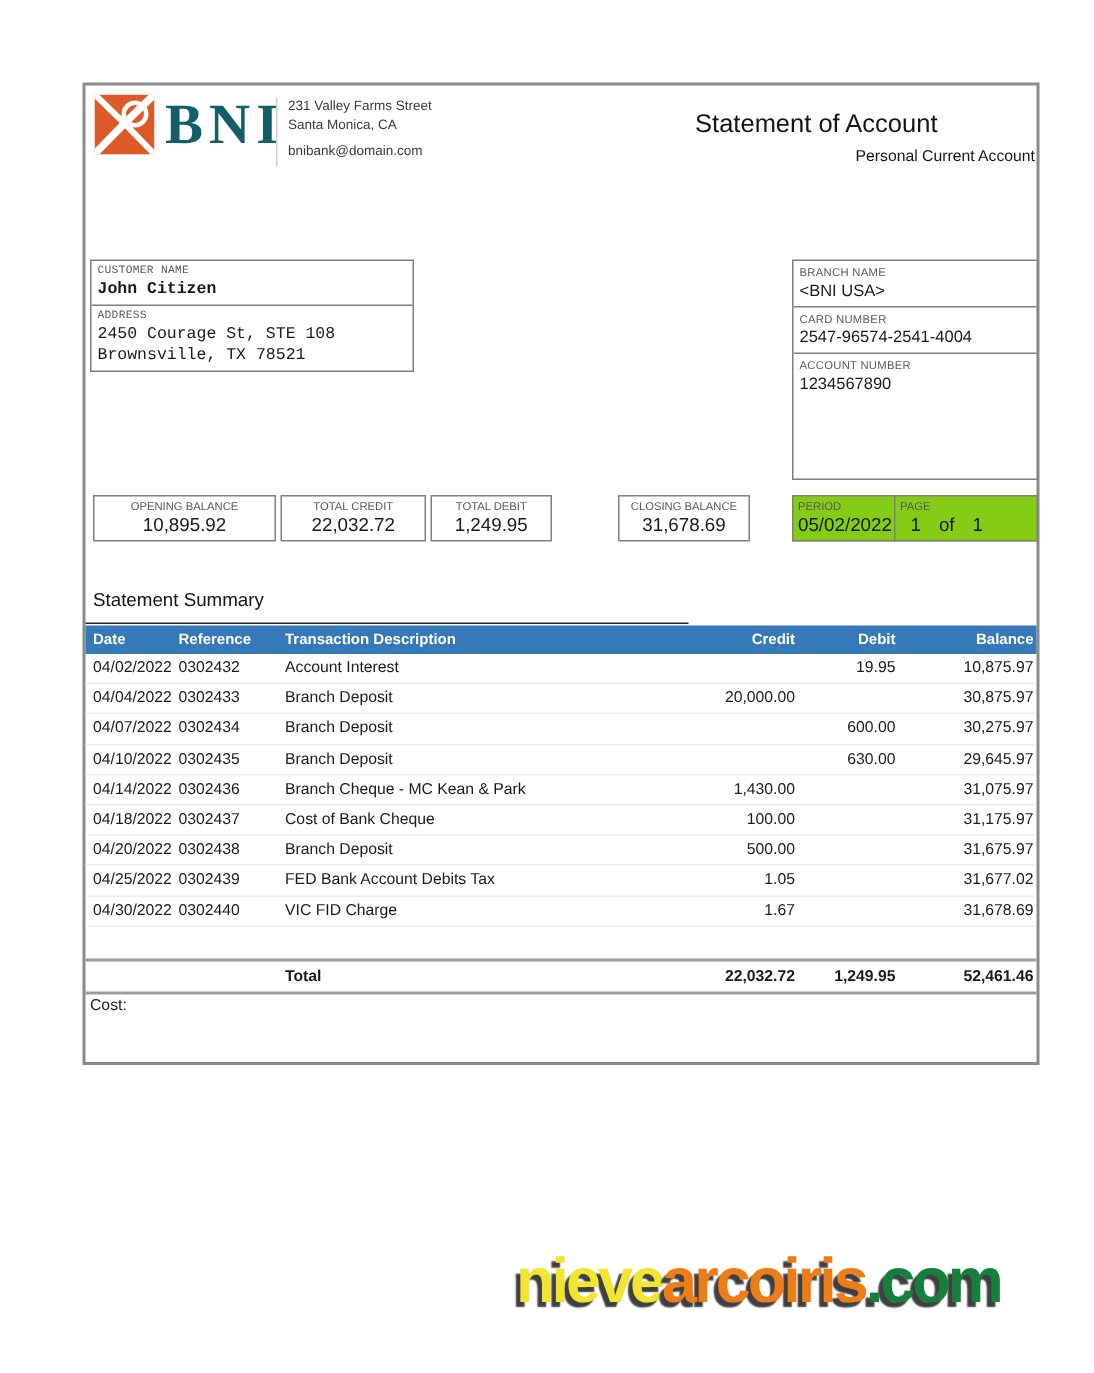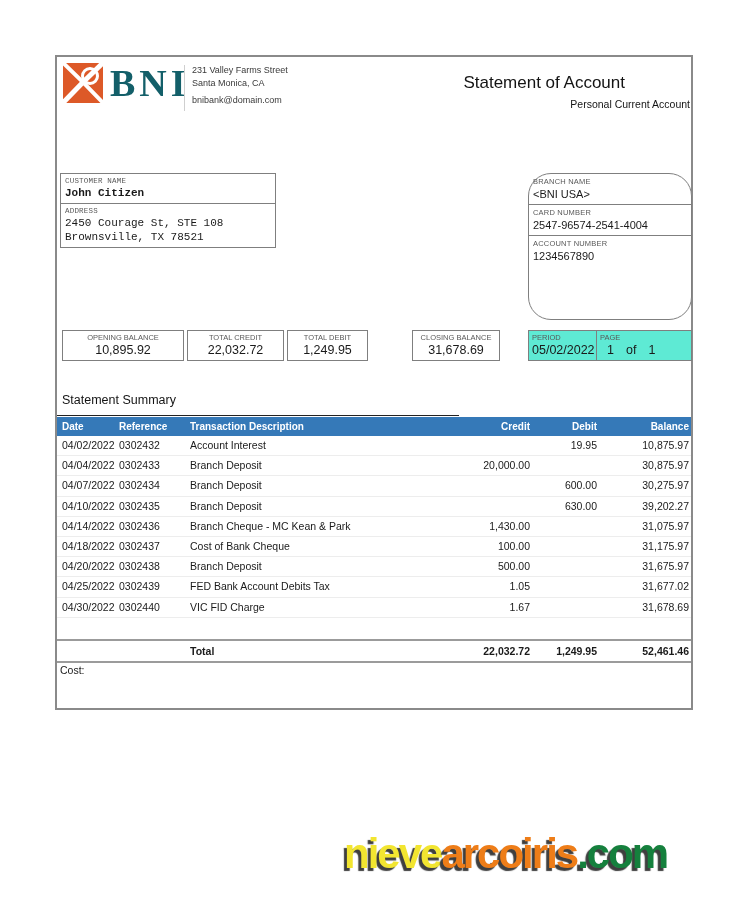--- a/index.html
+++ b/index.html
@@ -26,33 +26,33 @@
   .doc-subtitle { position:absolute; right:1px; top:41px; font-size:10.5px; color:#141414; }
 
   
   .info-box { position:absolute; border:1px solid #7f7f7f; background:#fff; box-sizing:border-box; }
   .ibox-sec { border-bottom:1px solid #7f7f7f; }
   .ibox-sec:last-child { border-bottom:none; }
   .ibox-label { font-size:7.5px; color:#595959; padding:3px 4px 0 4px; letter-spacing:0.2px; }
   .ibox-value { font-size:11px; padding:2px 4px 4px 4px; }
   .bold { font-weight:bold; }
   .customer-box { left:3px; top:116px; width:216px;font-family:Liberation Mono, monospace; }
-  .branch-box { left:471px; top:116px; width:164px; height:147px;border-radius:23px; }
+  .branch-box { left:471px; top:116px; width:164px; height:147px; }
   .branch-box .sec-account { height:70px; }
 
   
   .bal-box {
     position:absolute; top:273px; height:31px; border:1px solid #7f7f7f;
     box-sizing:border-box; text-align:center; background:#fff;
   }
   .bal-label { font-size:7.5px; color:#595959; padding-top:2px; }
   .bal-value { font-size:12.5px; padding-top:1px; }
   .pp-box {
     position:absolute; top:273px; height:31px; border:1px solid #7f7f7f;
-    box-sizing:border-box; text-align:left; background:#5eead4;
+    box-sizing:border-box; text-align:left; background:#84cc16;
   }
   .pp-label { font-size:7.5px; color:#595959; padding:2px 0 0 3px; }
   .pp-value { font-size:12.5px; padding:1px 0 0 3px; }
   .page-value { display:flex; gap:12px; padding-left:10px; font-size:12.5px; padding-top:1px; }
 
   
   .summary-title { position:absolute; left:5px; top:336px; font-size:12.5px; color:#141414; }
   .pre-header-line { position:absolute; left:0; top:358px; width:402px; height:1px; background:#222; }
   .stable { position:absolute; left:0; top:360px; width:634px; }
   .thead {
@@ -204,21 +204,21 @@
         <span class="c-credit"></span>
         <span class="c-debit">600.00</span>
         <span class="c-bal">30,275.97</span>
       </div>
       <div class="trow">
         <span class="c-date">04/10/2022</span>
         <span class="c-ref">0302435</span>
         <span class="c-desc">Branch Deposit</span>
         <span class="c-credit"></span>
         <span class="c-debit">630.00</span>
-        <span class="c-bal">39,202.27</span>
+        <span class="c-bal">29,645.97</span>
       </div>
       <div class="trow">
         <span class="c-date">04/14/2022</span>
         <span class="c-ref">0302436</span>
         <span class="c-desc">Branch Cheque - MC Kean &amp; Park</span>
         <span class="c-credit">1,430.00</span>
         <span class="c-debit"></span>
         <span class="c-bal">31,075.97</span>
       </div>
       <div class="trow">

